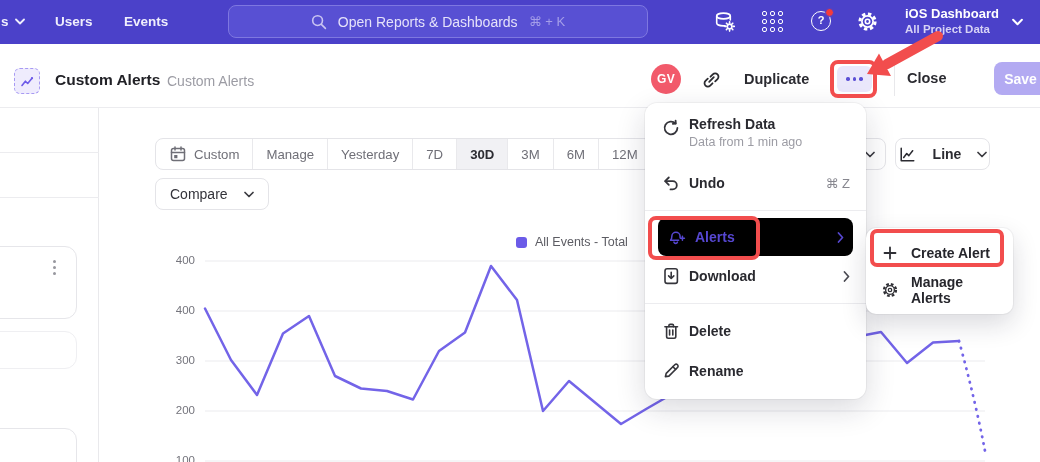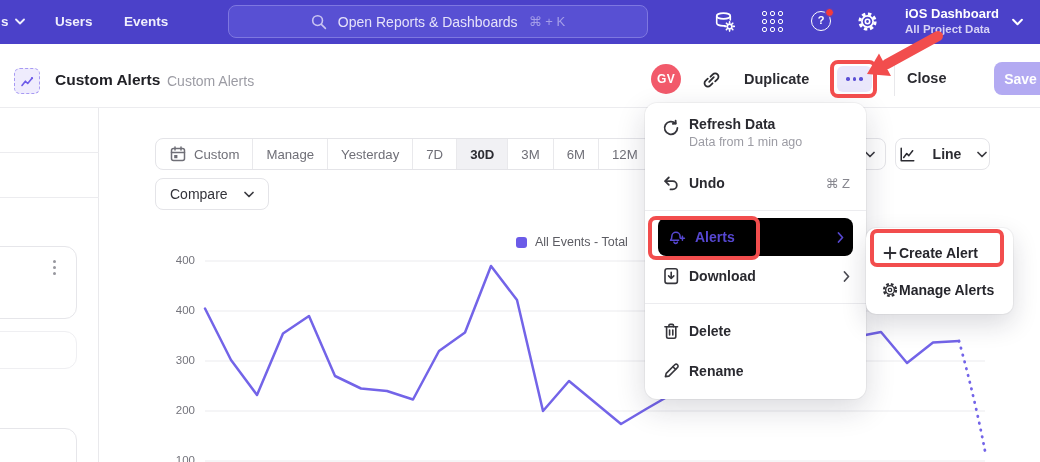--- a/index.html
+++ b/index.html
@@ -74,21 +74,21 @@
   .msub{font-size:12.5px;font-weight:400;color:#9c9ca4;margin-top:3px;}
   .mshortcut{margin-left:auto;font-size:13px;font-weight:400;color:#87878f;}
   .mdivider{height:1px;background:#ececef;margin:7px 0;}
   .mrow.hl{margin:0 13px;padding:0 9px;height:38px;border-radius:8px;background:#000000;color:#5647d1;}
   .mrow.hl .ic{color:#5647d1;}
   .mchev{margin-left:auto;color:#4a4a52;}
   .mrow.hl .mchev{color:#5647d1;}
 
   
   .submenu{left:866px;top:228px;width:147px;background:#fff;border-radius:10px;box-shadow:0 10px 26px rgba(25,25,50,.16),0 0 0 1px rgba(0,0,0,.04);padding:6px 0;z-index:31;}
-  .smrow{display:flex;align-items:center;gap:0;height:37px;padding:0 15px;font-size:14px;font-weight:600;color:#26262c;cursor:pointer;}
+  .smrow{display:flex;align-items:center;gap:12px;height:37px;padding:0 15px;font-size:14px;font-weight:600;color:#26262c;cursor:pointer;}
   .smrow .ic{width:18px;height:18px;color:#2f2f35;}
 
   
   .anno{border:4px solid #f24d4d;border-radius:8px;z-index:40;pointer-events:none;}
   .anno-more{left:830px;top:60px;width:47px;height:38px;}
   .anno-alerts{left:648px;top:216px;width:112px;height:44px;}
   .anno-create{left:870px;top:229px;width:134px;height:38px;border-radius:7px;}
   .anno-arrow{left:855px;top:28px;z-index:40;pointer-events:none;}
 </style>
 </head>

